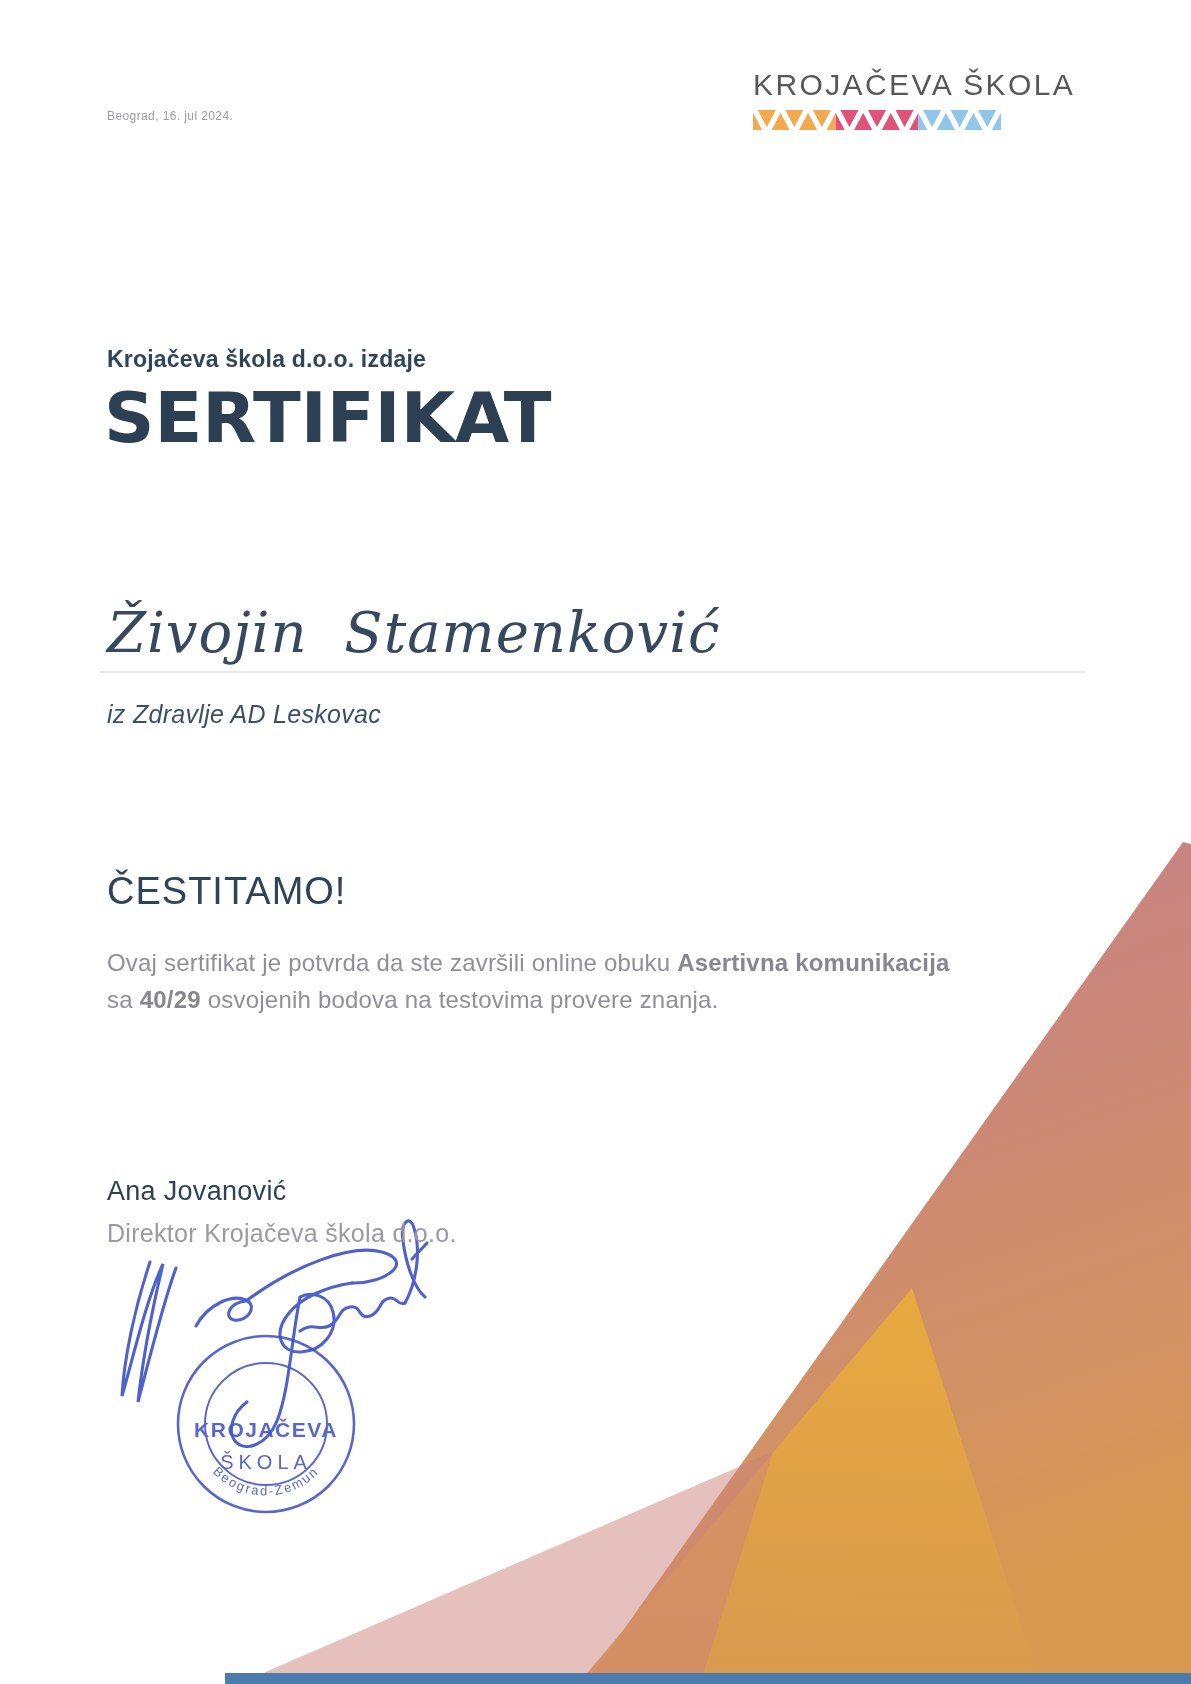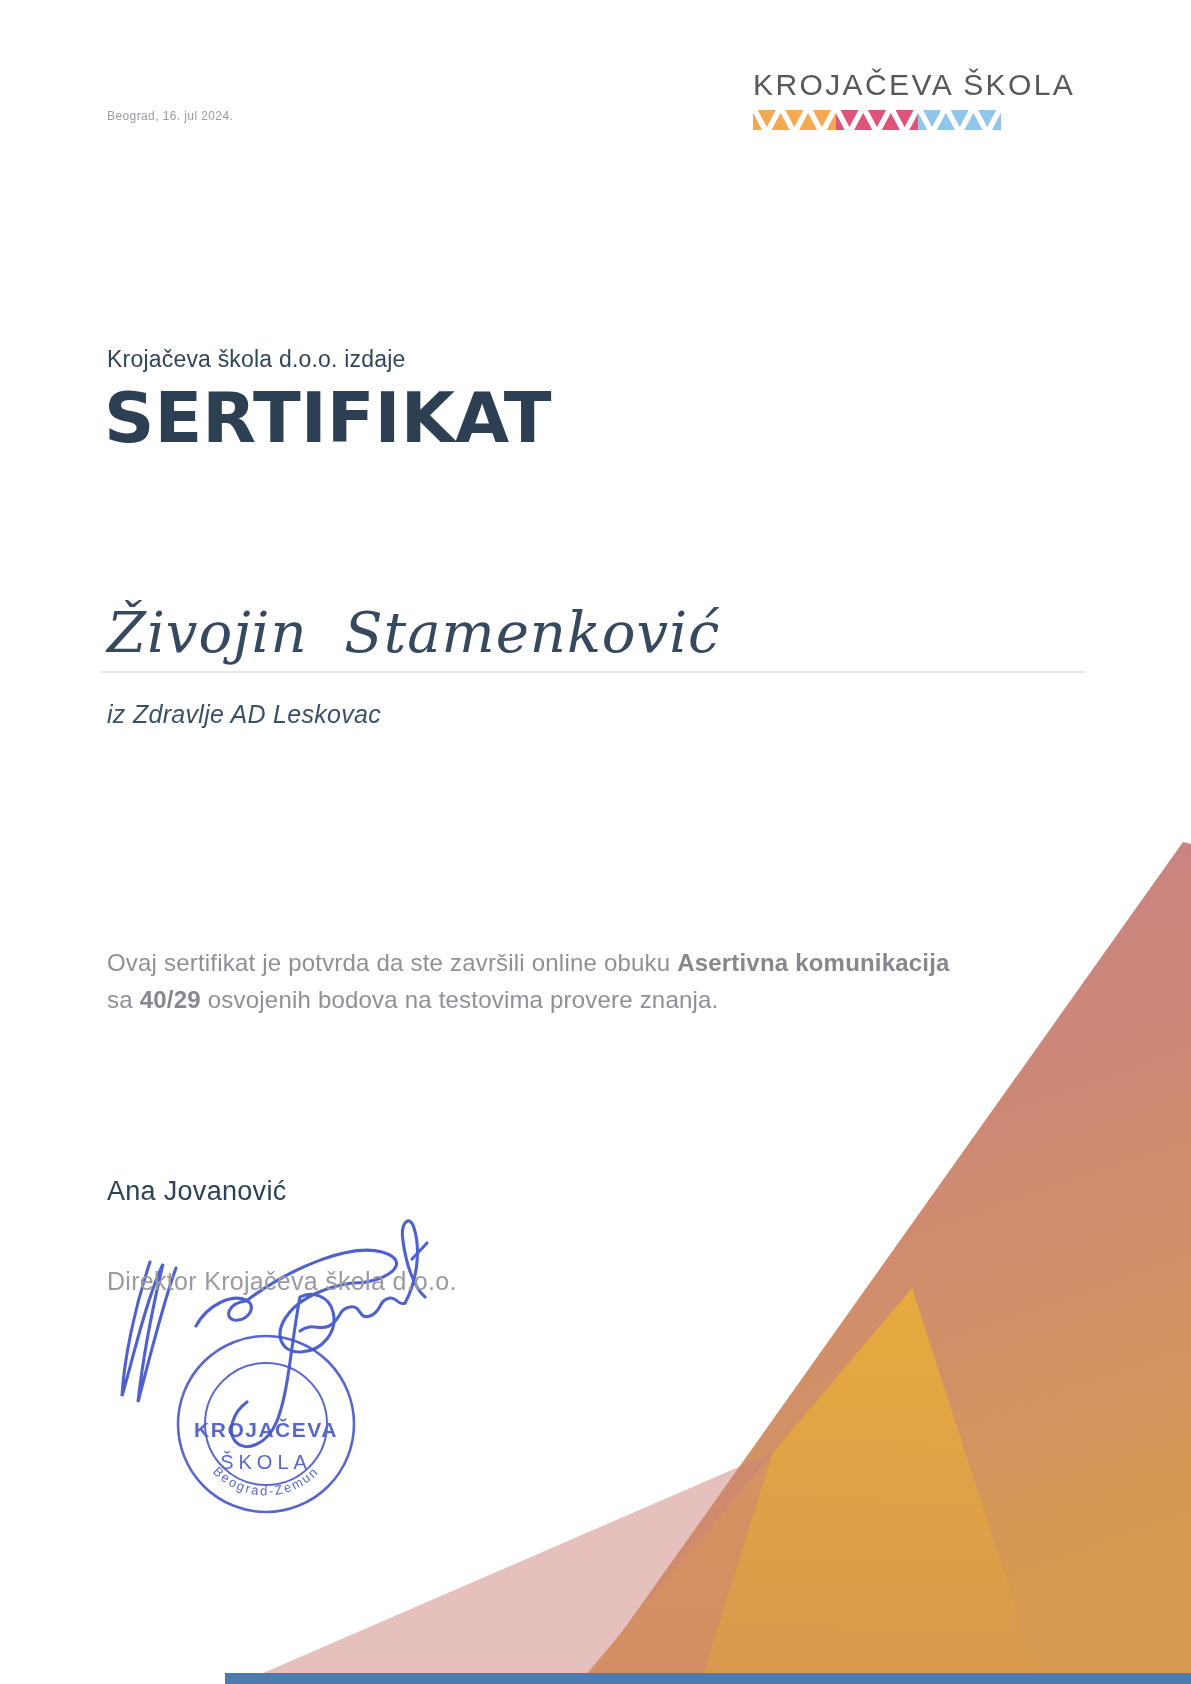--- a/index.html
+++ b/index.html
@@ -20,21 +20,21 @@
     font-size:12px;color:#9b9ba6;letter-spacing:0.4px;
   }
   .logo-text{
     left:753px;top:68px;width:330px;
     font-size:30px;color:#58585b;letter-spacing:2.4px;white-space:nowrap;
   }
   .logo-strip{left:753px;top:110px;}
 
   .issuer-line{
     left:107px;top:346px;
-    font-size:23px;color:#31455a;font-weight:400;letter-spacing:0.2px;
+    font-size:23px;color:#31455a;font-weight:700;letter-spacing:0.2px;
   }
   .cert-title{
     left:104px;top:381px;
     font-family:"DejaVu Sans",sans-serif;
     font-size:70px;font-weight:700;color:#2d4053;letter-spacing:0px;line-height:74px;
   }
   .recipient-name{
     left:107px;top:598px;
     font-family:"DejaVu Serif",serif;font-style:italic;
     font-size:56px;color:#36495e;word-spacing:18px;letter-spacing:1px;
@@ -58,21 +58,21 @@
   }
   .body-par .b{font-weight:700;color:#87878f;}
   .body-par .score{padding:0 7px;}
 
   .signer-name{
     left:107px;top:1176px;
     font-size:27px;color:#2e4255;font-weight:400;letter-spacing:0.3px;
   }
   .signer-title{
     left:107px;top:1219px;
-    font-size:25px;color:#9a9aa5;letter-spacing:0.3px;margin-top:48px;
+    font-size:25px;color:#9a9aa5;letter-spacing:0.3px;
   }
 
   .stamp-text{fill:#4353c5;font-family:"Liberation Sans",sans-serif;}
 </style>
 </head>
 <body>
 
 <div class="page">
 
   <svg class="decor" viewBox="0 0 1191 1684" aria-hidden="true">
@@ -132,20 +132,21 @@
       </svg>
     </div>
 
     <div class="abs issuer-line">Krojačeva škola d.o.o. izdaje</div>
     <div class="abs cert-title">SERTIFIKAT</div>
 
     <div class="abs recipient-name">Živojin Stamenković</div>
     <div class="abs name-underline"></div>
     <div class="abs recipient-company">iz Zdravlje AD Leskovac</div>
 
+    <div class="abs congrats-heading">ČESTITAMO!</div>
 
     <div class="abs body-par"><span>Ovaj sertifikat je potvrda da ste završili online obuku </span><span class="b">Asertivna komunikacija</span><span> sa</span><span class="b score">40/29</span><span>osvojenih bodova na testovima provere znanja.</span></div>
 
     <div class="abs signer-name">Ana Jovanović</div>
     <div class="abs signer-title">Direktor Krojačeva škola d.o.o.</div>
 
   </div>
 </div>
 
 </body></html>

